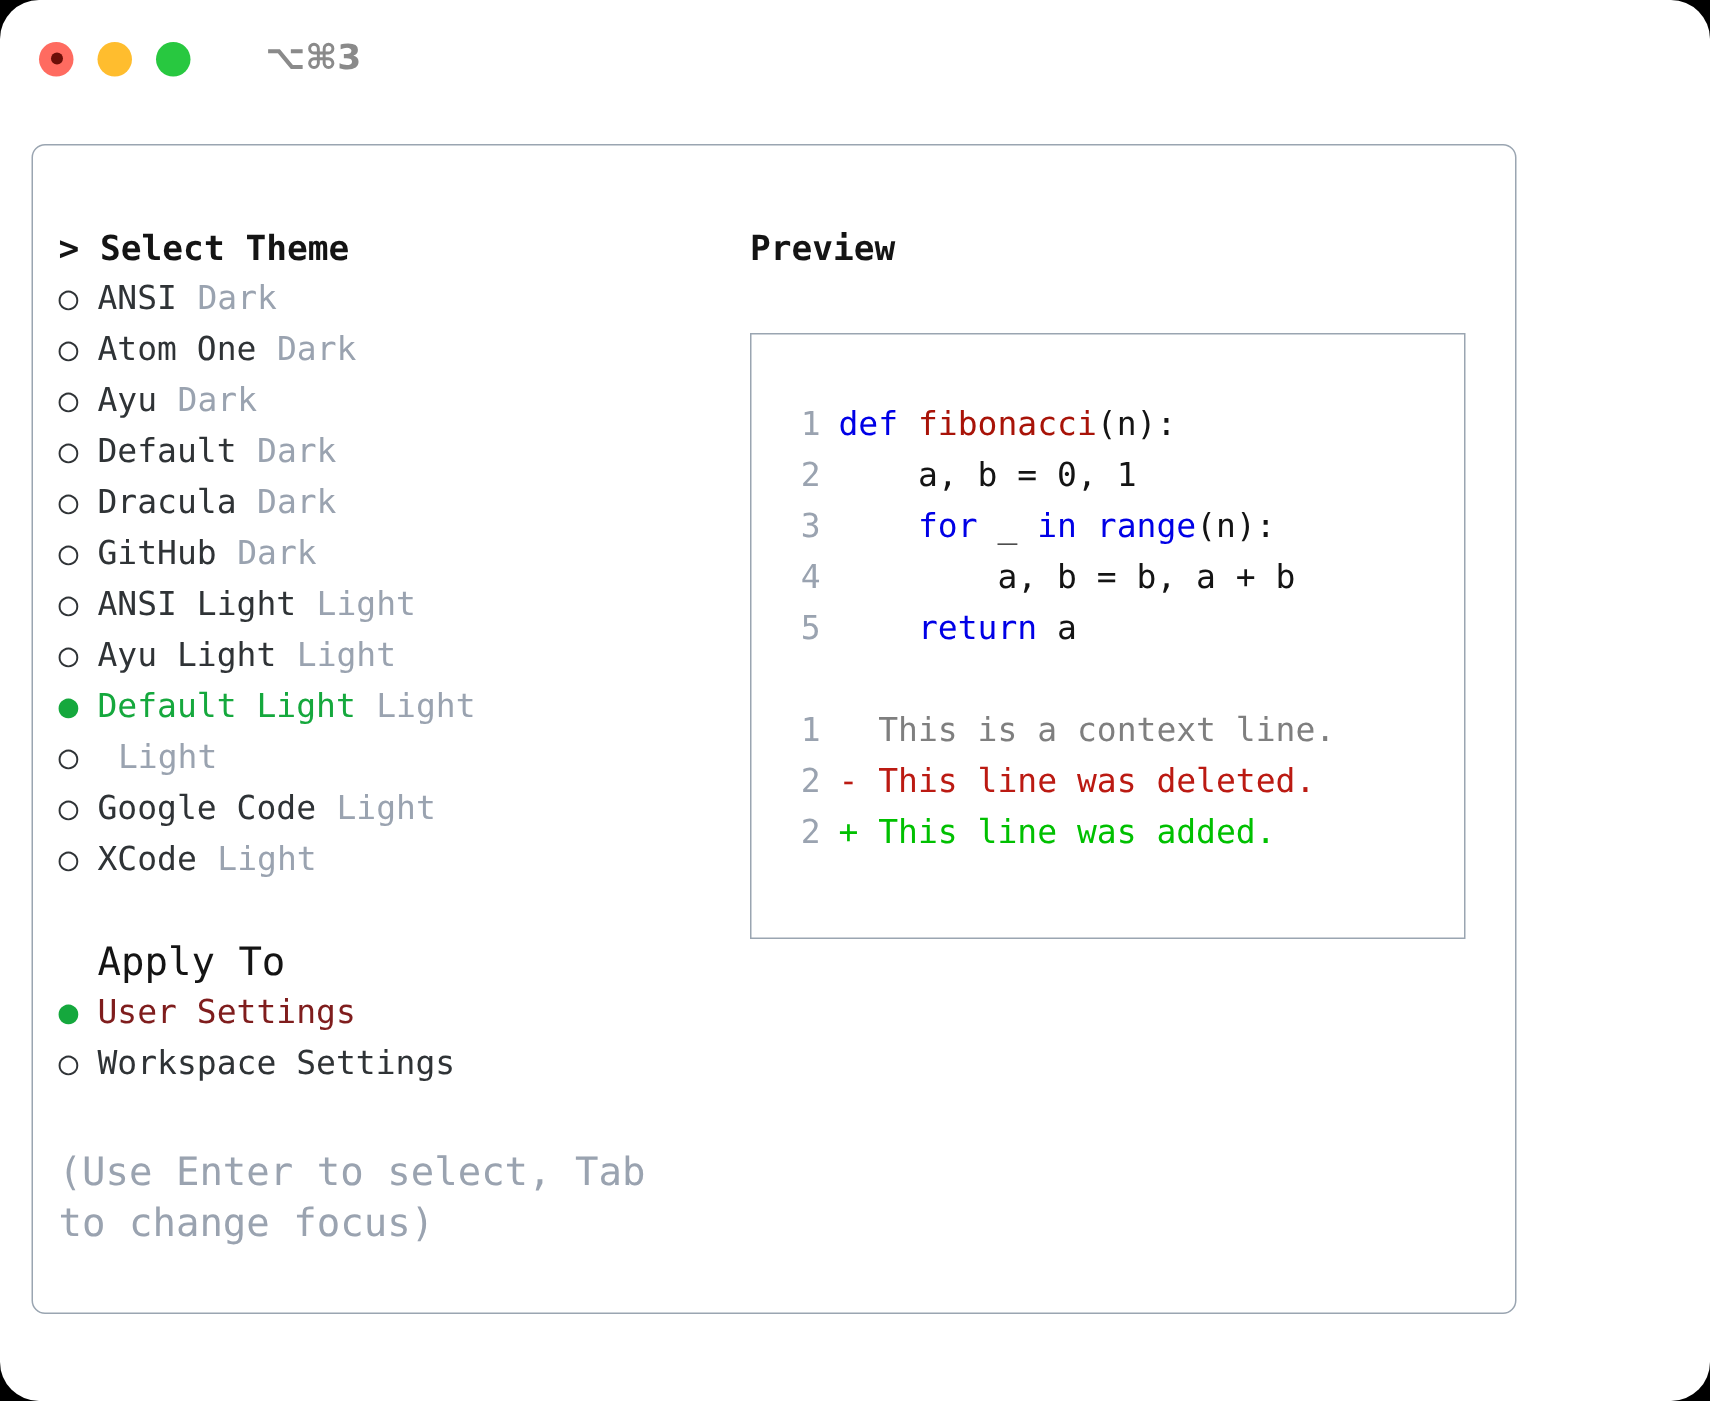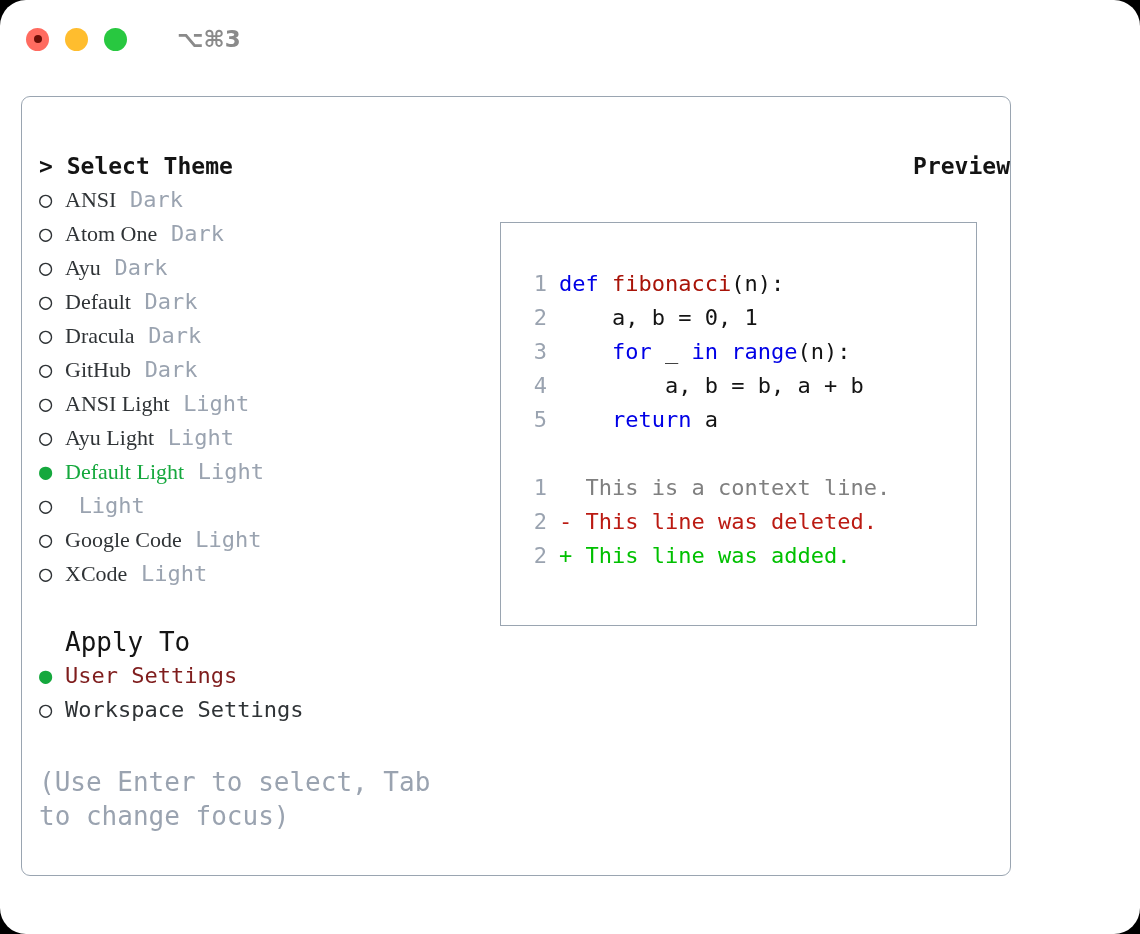--- a/index.html
+++ b/index.html
@@ -115,21 +115,21 @@
     display: flex;
     align-items: baseline;
   }
   .marker {
     display: inline-block;
     width: 26px;
     flex: 0 0 26px;
     color: #2f3336;
   }
   .marker.sel { color: #15a83d; }
-  .theme-name { color: #2f3336; font-family: Liberation Serif, serif; }
+  .theme-name { color: #2f3336; }
   .theme-row.selected .theme-name { color: #15a83d; }
   .theme-variant {
     color: #9aa3b0;
     margin-left: 0.62em;
   }
 
   .section-gap { height: 34px; }
 
   .apply-header {
     font-size: 26px;
@@ -157,21 +157,20 @@
     white-space: pre-wrap;
   }
 
   
   .preview-header {
     font-size: 23px;
     font-weight: bold;
     color: #141414;
     line-height: 34px;
     white-space: pre;
-    text-align: right;
   }
   .preview-box {
     margin-top: 39px;
     width: 477px;
     height: 404px;
     border: 1.6px solid #9aa5b1;
     box-sizing: border-box;
     background: #ffffff;
     padding: 44px 0 0 18px;
   }

